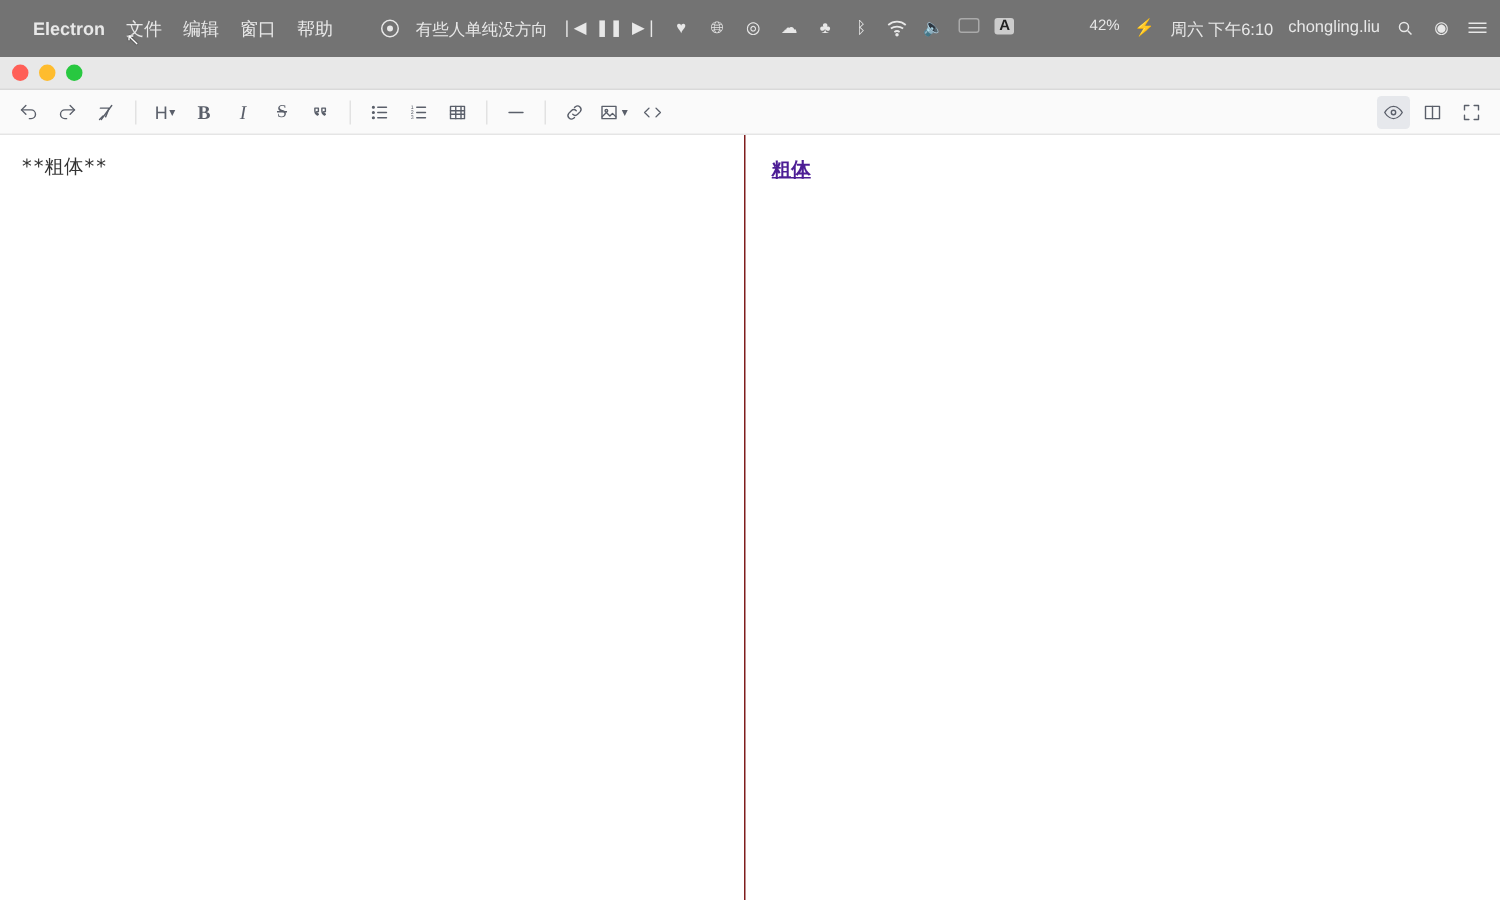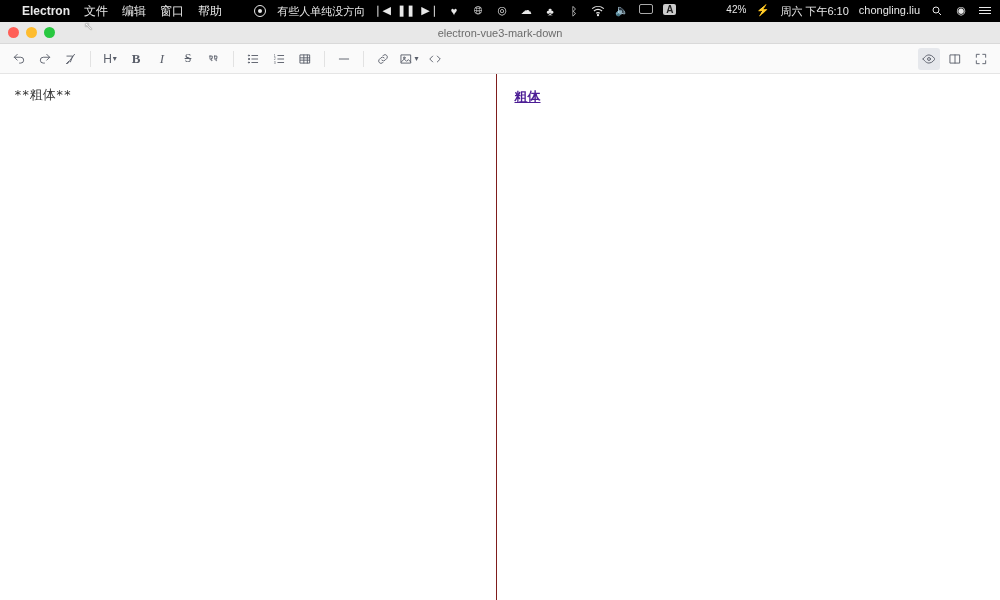--- a/index.html
+++ b/index.html
@@ -1,17 +1,17 @@
 <!DOCTYPE html>
 <html><head>
 <meta charset="utf-8">
 <style>
 * { box-sizing: border-box; margin: 0; padding: 0; }
 body { font-family: -apple-system, BlinkMacSystemFont, "Segoe UI", sans-serif; font-size: 12px; background: #fff; width: 1000px; height: 600px; overflow: hidden; }
-.menubar { height: 22px; background: #000000; color: #e8e8e8; display: flex; align-items: center; padding: 0 8px; font-size: 12px; gap: 14px; position: relative; }
+.menubar { height: 38px; background: #737373; color: #e8e8e8; display: flex; align-items: center; padding: 0 8px; font-size: 12px; gap: 14px; position: relative; }
 .menubar .apple { font-size: 13px; }
 .menubar .app { font-weight: 600; }
 .menubar .menu { cursor: default; }
 .menubar .spacer { flex: 1; }
 .menubar .status { display: flex; align-items: flex-start; gap: 10px; font-size: 11px; }
 .menubar .ico { display: inline-flex; align-items: center; justify-content: center; width: 14px; height: 14px; }
 .menubar .battbox { border: 1px solid #aaa; border-radius: 2px; width: 14px; height: 10px; display: inline-block; }
 .menubar .batttxt { font-size: 10px; margin-left: 40px; }
 .menubar .kbdA { background: #ccc; color: #222; border-radius: 2px; padding: 0 3px; font-size: 10px; font-weight: 700; }
 .menubar .hamb { display: inline-flex; flex-direction: column; gap: 2px; }
@@ -94,21 +94,20 @@
   </div>
   <span class="cursor-arrow">↖</span>
 </div>
 
 <div class="titlebar">
   <div class="traffic">
     <div class="dot r"></div>
     <div class="dot y"></div>
     <div class="dot g"></div>
   </div>
-  <div class="wintitle">electron-vue3-mark-down</div>
 </div>
 
 <div class="toolbar">
   <div class="tbtn">
       <svg viewBox="0 0 24 24">
         <path d="M9 14l-5-5 5-5"></path>
         <path d="M4 9h11a5 5 0 0 1 0 10h-2"></path>
       </svg>
     </div>
   <div class="tbtn">

